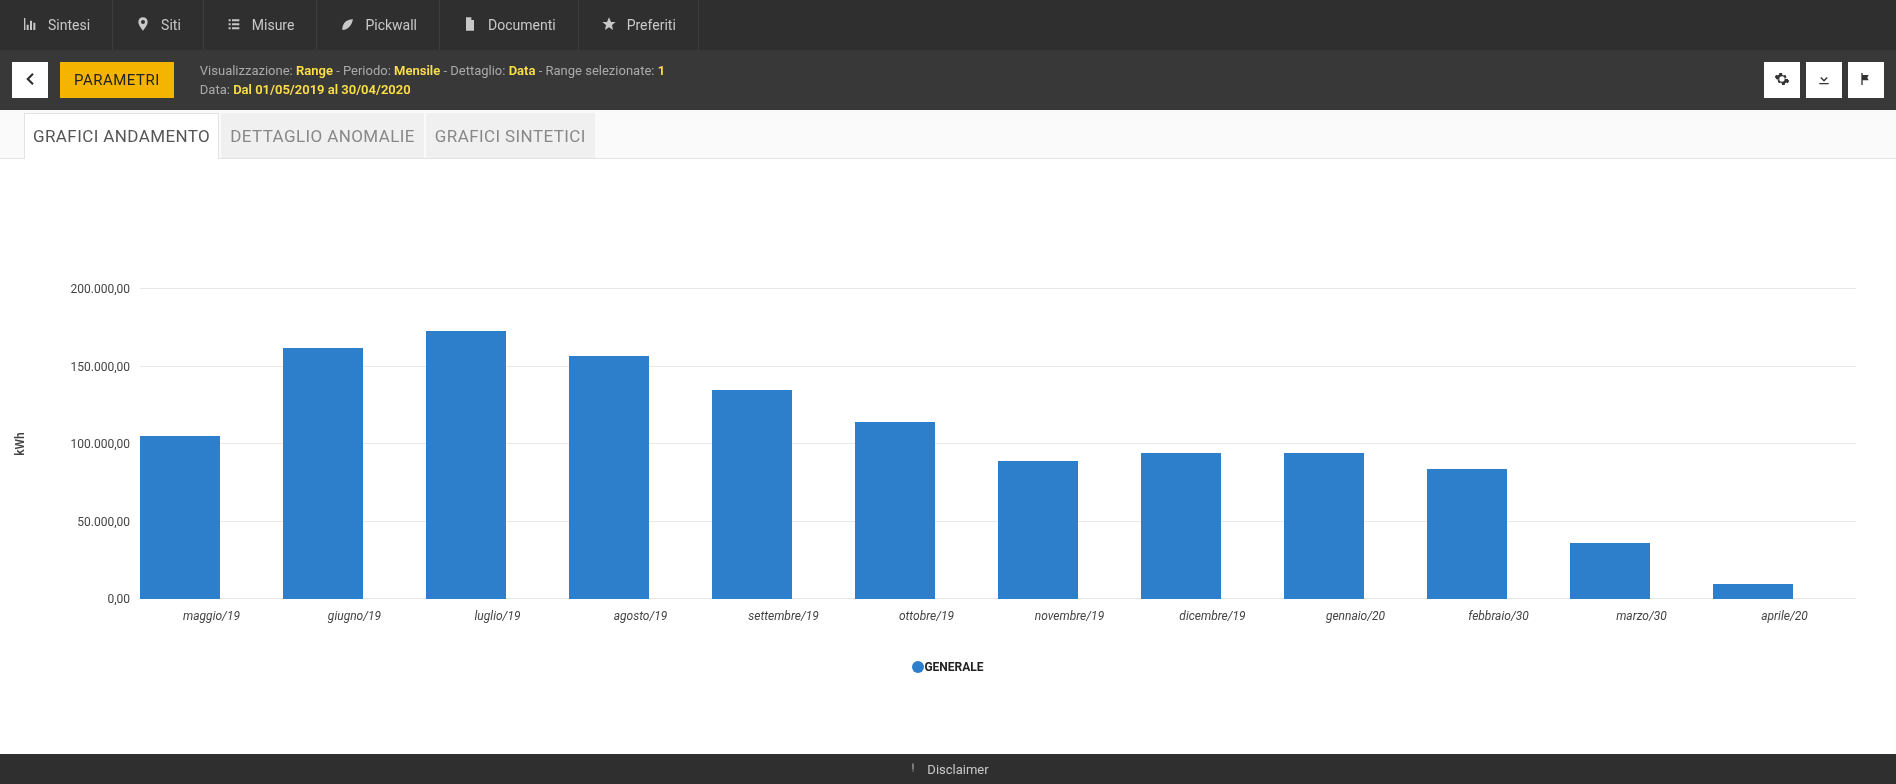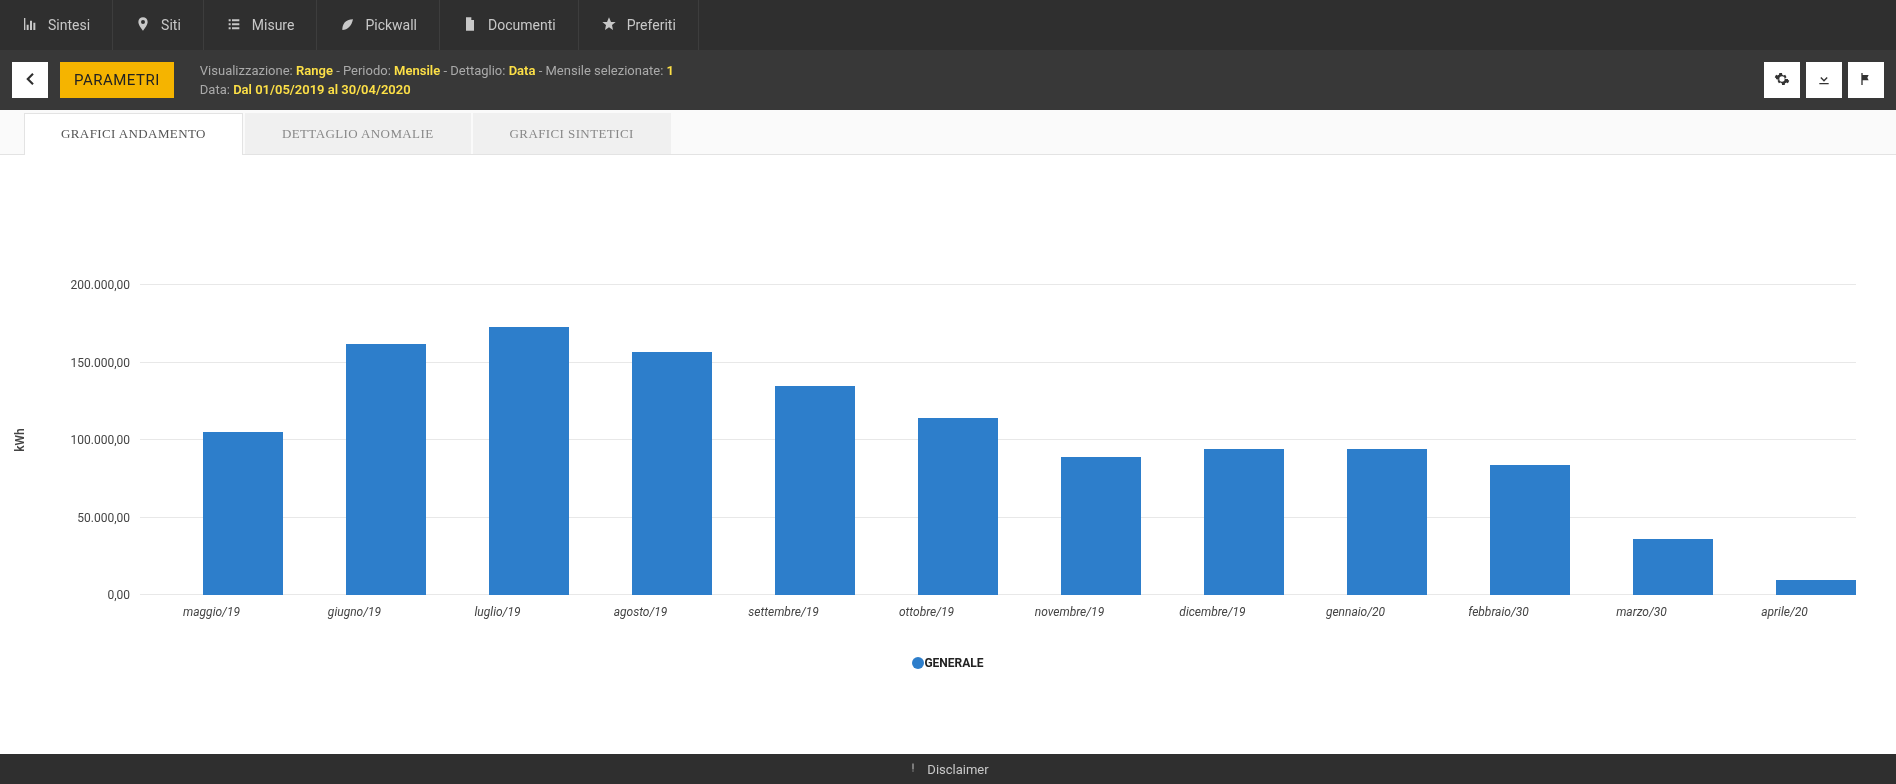--- a/index.html
+++ b/index.html
@@ -65,31 +65,30 @@
     margin-left: 6px;
   }
   .icon-btn svg { width: 16px; height: 16px; fill: #333; }
   .tabs {
     display: flex;
     padding-left: 24px;
     border-bottom: 1px solid #e3e3e3;
     background: #fafafa;
   }
   .tab {
-    padding: 12px 36px;
+    padding: 12px 8px;
     color: #888;
-    font-size: 13px;
+    font-size: 17px;
     letter-spacing: 0.4px;
     cursor: pointer;
     border: 1px solid transparent;
     border-bottom: none;
     background: #f0f0f0;
     margin-right: 2px;
     margin-top: 3px;
-    font-family: Liberation Serif, serif;
   }
   .tab.active {
     background: #fff;
     color: #555;
     border-color: #e3e3e3;
     position: relative;
   }
   .tab.active::after {
     content: "";
     position: absolute;
@@ -136,21 +135,21 @@
   .bars {
     position: absolute;
     left: 0; right: 0; top: 0; bottom: 0;
     display: flex;
     z-index: 1;
   }
   .bar-col {
     flex: 1;
     display: flex;
     align-items: flex-end;
-    justify-content: flex-end;
+    justify-content: flex-start;
     position: relative;
     font-style: italic;
   }
   .bar {
     background: #2d7ecb;
     width: 60%;
     max-width: 80px;
   }
   .x-tick {
     position: absolute;
@@ -260,21 +259,21 @@
     <div>
       <span>Visualizzazione:</span>
       <b>Range</b>
       <span> - </span>
       <span>Periodo:</span>
       <b>Mensile</b>
       <span> - </span>
       <span>Dettaglio:</span>
       <b>Data</b>
       <span> - </span>
-      <span>Mensile selezionate:</span>
+      <span>Range selezionate:</span>
       <b>1</b>
     </div>
     <div>
       <span>Data:</span>
       <b>Dal 01/05/2019 al 30/04/2020</b>
     </div>
   </div>
   <div class="spacer"></div>
   <div class="icon-btn">
     <span>

